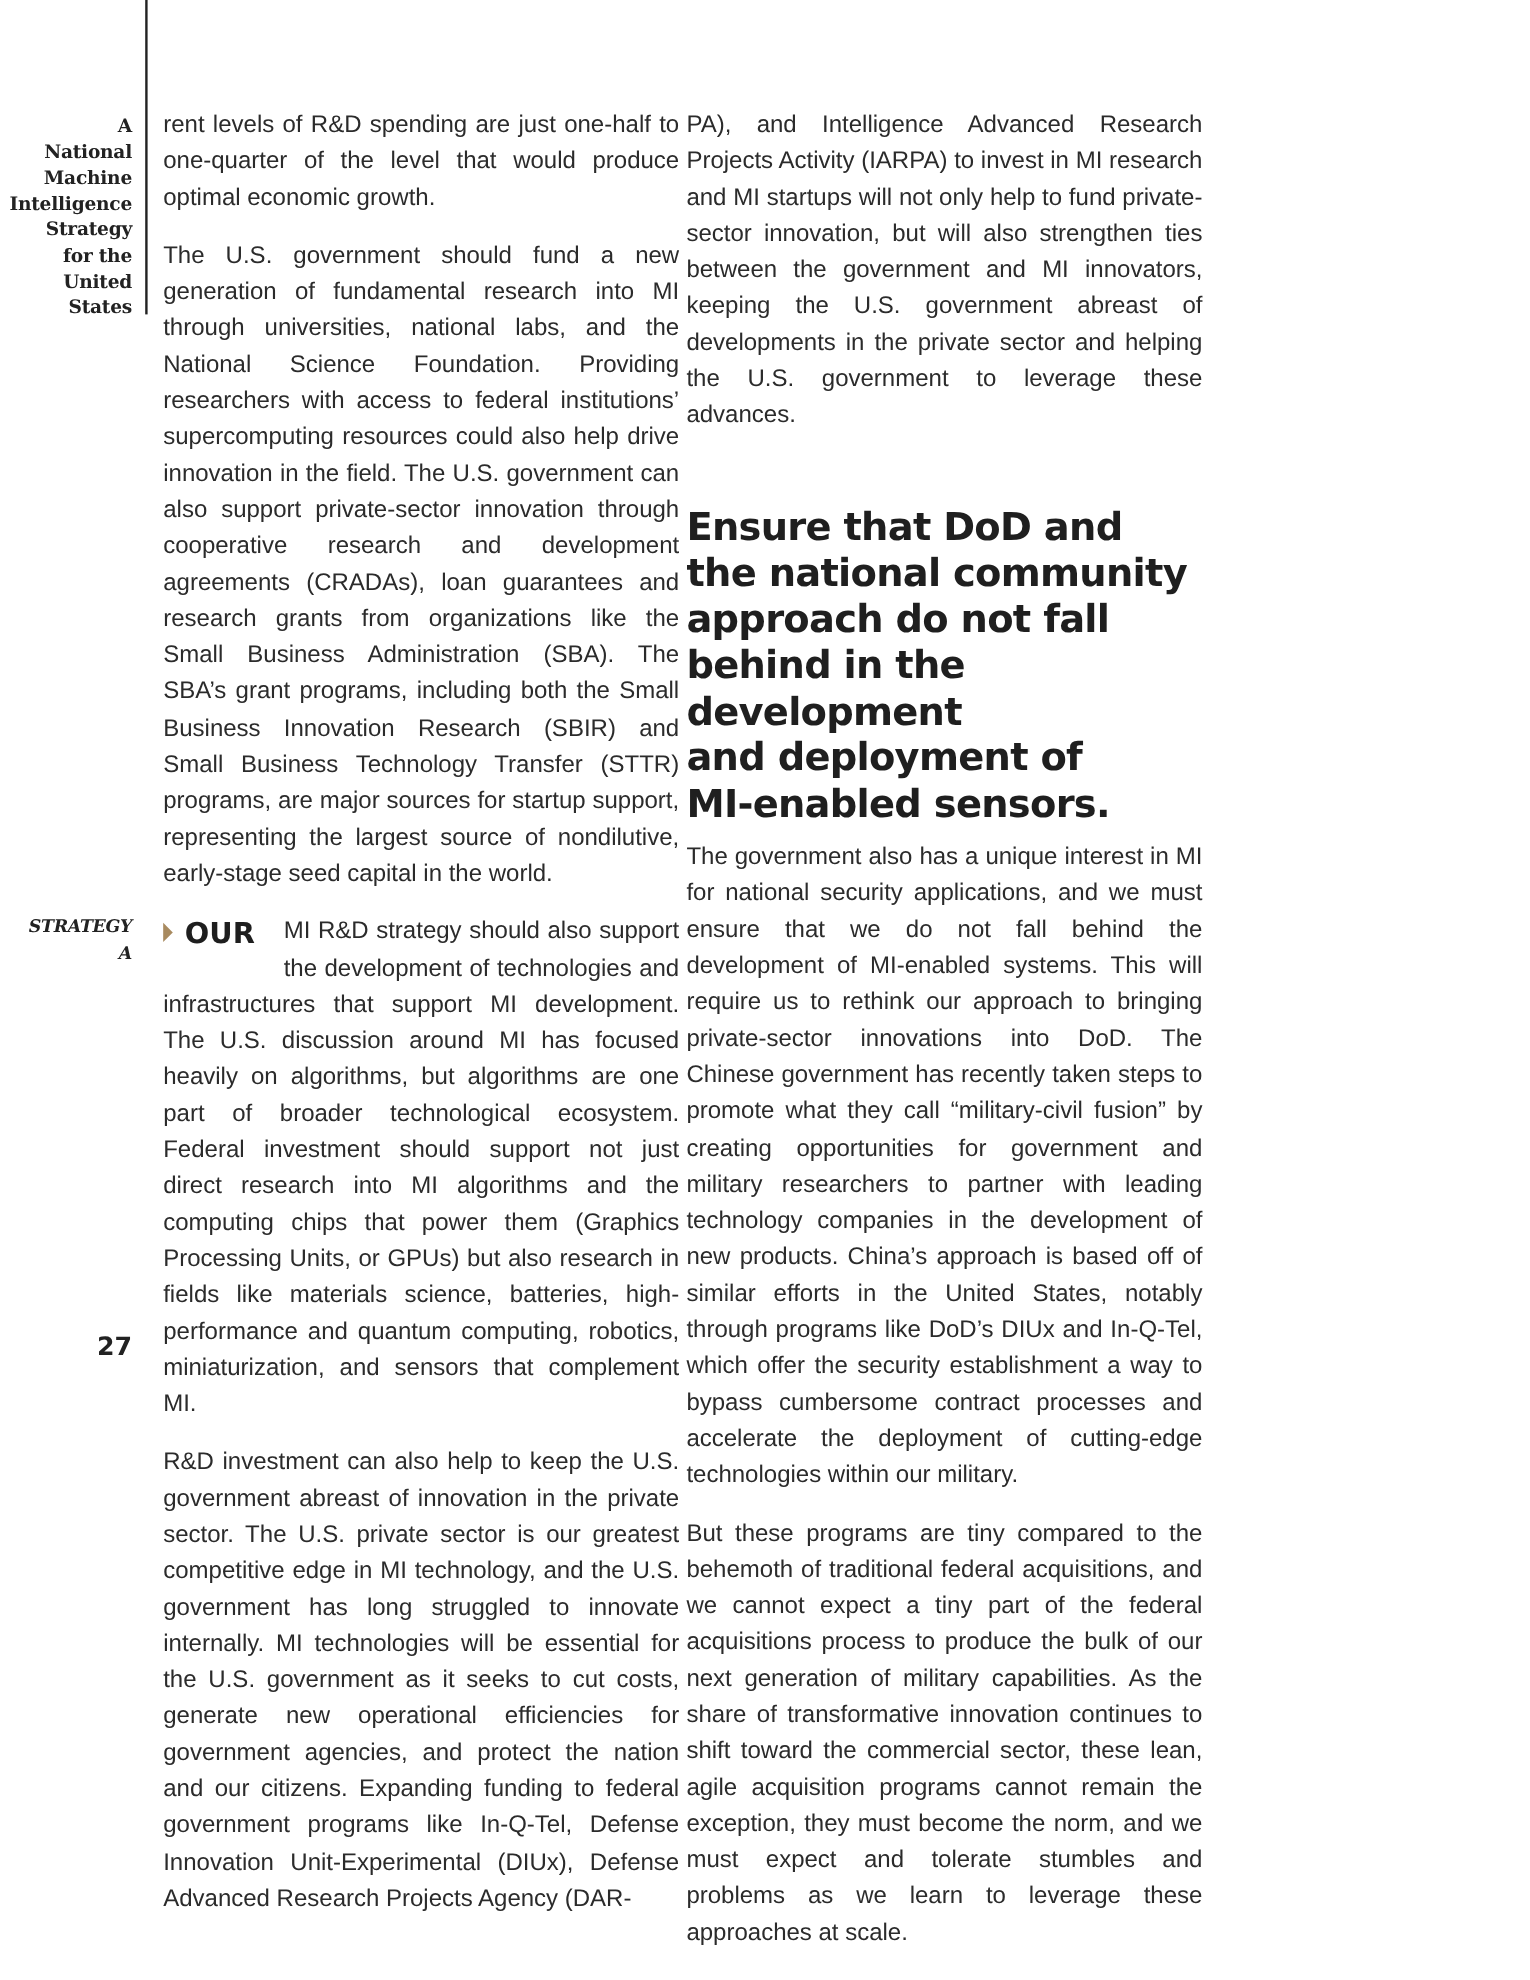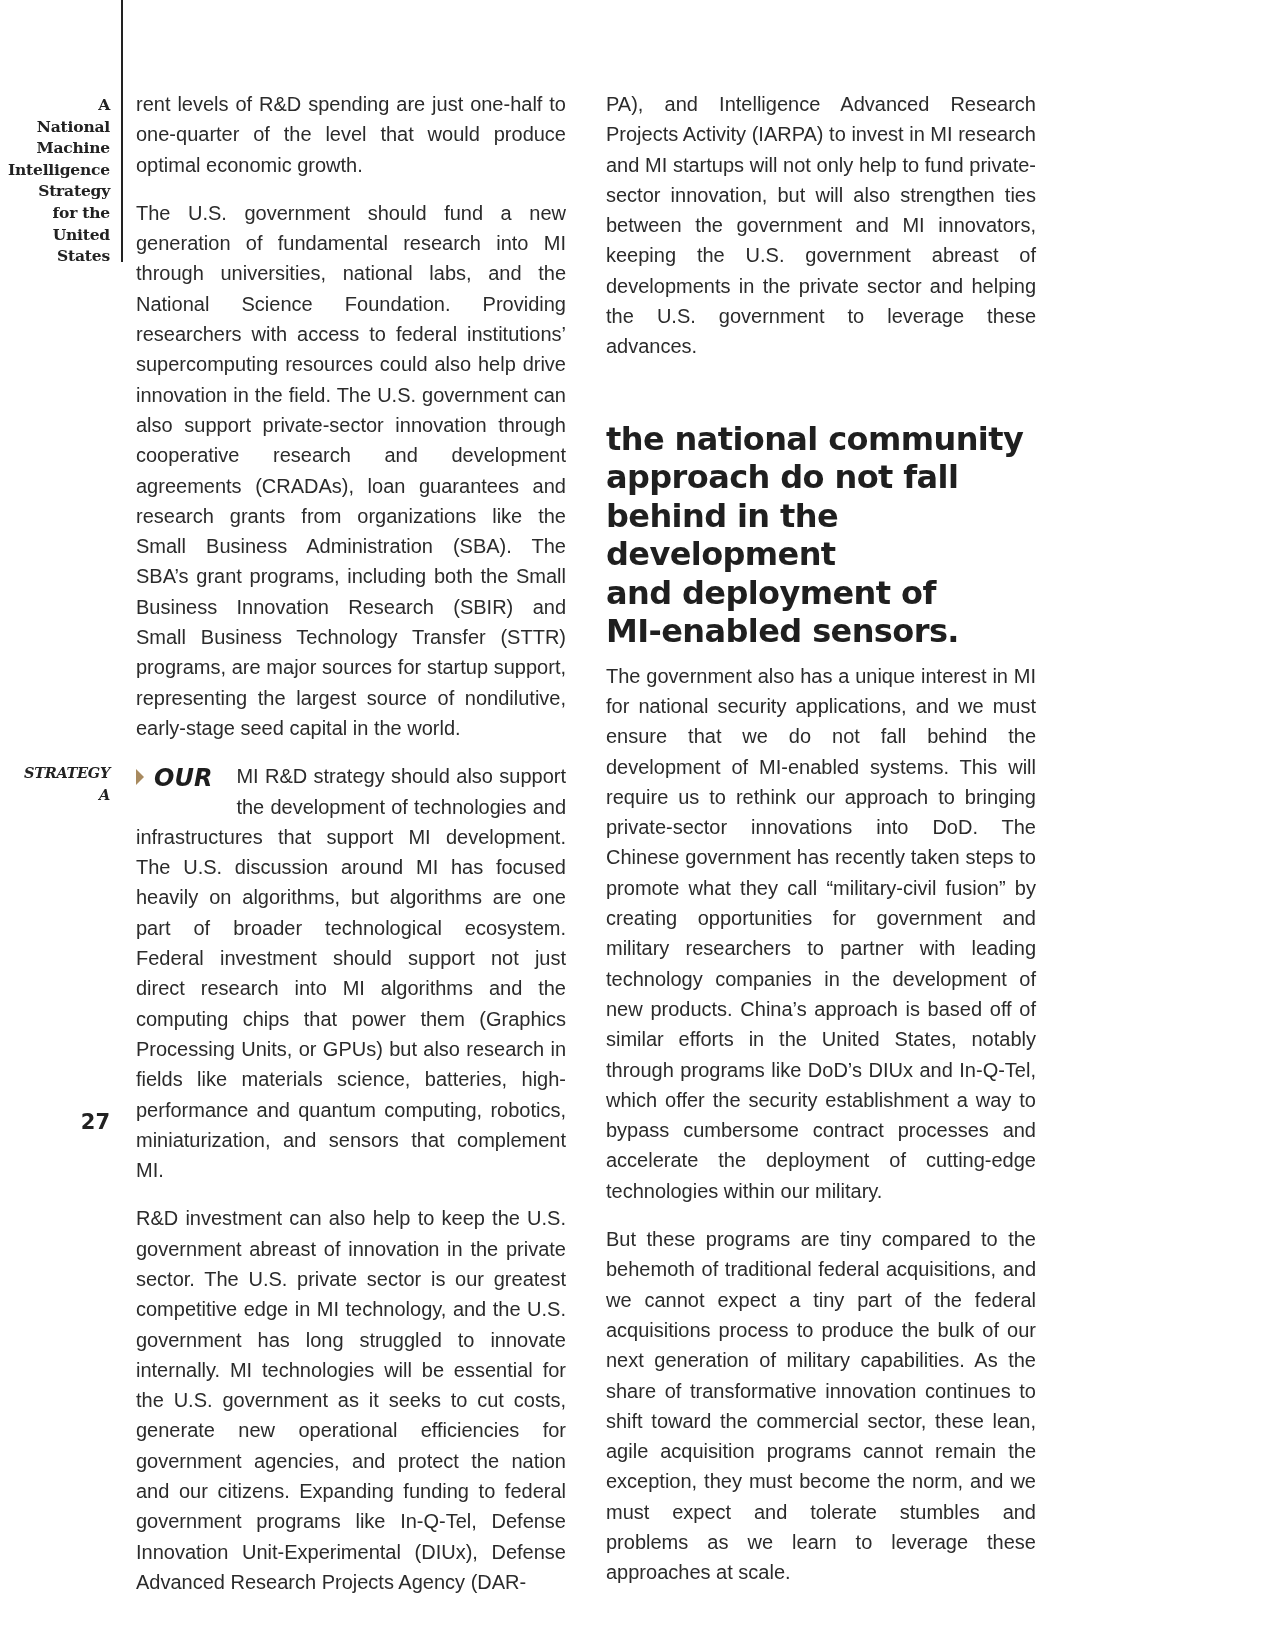--- a/index.html
+++ b/index.html
@@ -34,37 +34,36 @@
     font-family: "DejaVu Sans", sans-serif; font-weight: bold;
     font-size: 21px; color: #222;
   }
   .col {
     position: absolute; top: 89px; width: 430px;
     font-size: 20px; line-height: 30.3px;
     text-align: justify; hyphens: auto;
     font-family: "Liberation Sans", sans-serif;
   }
   .col1 { left: 136px; }
-  .col2 { left: 606px; }
+  .col2 { left: 572px; }
   .col p { margin: 0 0 18px 0; }
   .callout-start {
     float: left; margin-right: 24px; height: 56px;
     display: flex; align-items: flex-start; padding-top: 2px;
   }
   .arrow {
     display: inline-block; width: 0; height: 0;
     border-top: 8px solid transparent; border-bottom: 8px solid transparent;
     border-left: 8px solid #a88a5f;
     margin: 6px 10px 0 0;
   }
   .callout-word {
     font-weight: bold; font-size: 24px; color: #1e1e1e;
     font-family: "DejaVu Sans", sans-serif;
     line-height: 30px;
-    font-style: italic;
   }
   .col2-heading {
     font-family: "DejaVu Sans", sans-serif; font-weight: bold;
     font-size: 32px; line-height: 38.5px; color: #1f1f1f;
     margin: 58px 0 10px 0; text-align: left; letter-spacing: -0.6px;
   }
   .col2-heading span { display: block; }
 </style>
 </head>
 <body>
@@ -98,20 +97,21 @@
       <span class="callout-word">OUR</span>
     </span>
     <span>MI R&amp;D strategy should also support the development of technologies and infrastructures that support MI development. The U.S. discussion around MI has focused heavily on algorithms, but algorithms are one part of broader technological ecosystem. Federal investment should support not just direct research into MI algorithms and the computing chips that power them (Graphics Processing Units, or GPUs) but also research in fields like materials science, batteries, high-performance and quantum computing, robotics, miniaturization, and sensors that complement MI.</span>
   </p>
   <p>R&amp;D investment can also help to keep the U.S. government abreast of innovation in the private sector. The U.S. private sector is our greatest competitive edge in MI technology, and the U.S. government has long struggled to innovate internally. MI technologies will be essential for the U.S. government as it seeks to cut costs, generate new operational efficiencies for government agencies, and protect the nation and our citizens. Expanding funding to federal government programs like In-Q-Tel, Defense Innovation Unit-Experimental (DIUx), Defense Advanced Research Projects Agency (DAR-</p>
 </div>
 
 <div class="col col2">
   <p>PA), and Intelligence Advanced Research Projects Activity (IARPA) to invest in MI research and MI startups will not only help to fund private-sector innovation, but will also strengthen ties between the government and MI innovators, keeping the U.S. government abreast of developments in the private sector and helping the U.S. government to leverage these advances.</p>
   <h2 class="col2-heading">
+    <span>Ensure that DoD and</span>
     <span>the national community</span>
     <span>approach do not fall</span>
     <span>behind in the development</span>
     <span>and deployment of</span>
     <span>MI-enabled sensors.</span>
   </h2>
   <p>The government also has a unique interest in MI for national security applications, and we must ensure that we do not fall behind the development of MI-enabled systems. This will require us to rethink our approach to bringing private-sector innovations into DoD. The Chinese government has recently taken steps to promote what they call “military-civil fusion” by creating opportunities for government and military researchers to partner with leading technology companies in the development of new products. China’s approach is based off of similar efforts in the United States, notably through programs like DoD’s DIUx and In-Q-Tel, which offer the security establishment a way to bypass cumbersome contract processes and accelerate the deployment of cutting-edge technologies within our military.</p>
   <p>But these programs are tiny compared to the behemoth of traditional federal acquisitions, and we cannot expect a tiny part of the federal acquisitions process to produce the bulk of our next generation of military capabilities. As the share of transformative innovation continues to shift toward the commercial sector, these lean, agile acquisition programs cannot remain the exception, they must become the norm, and we must expect and tolerate stumbles and problems as we learn to leverage these approaches at scale.</p>
 </div>
 

